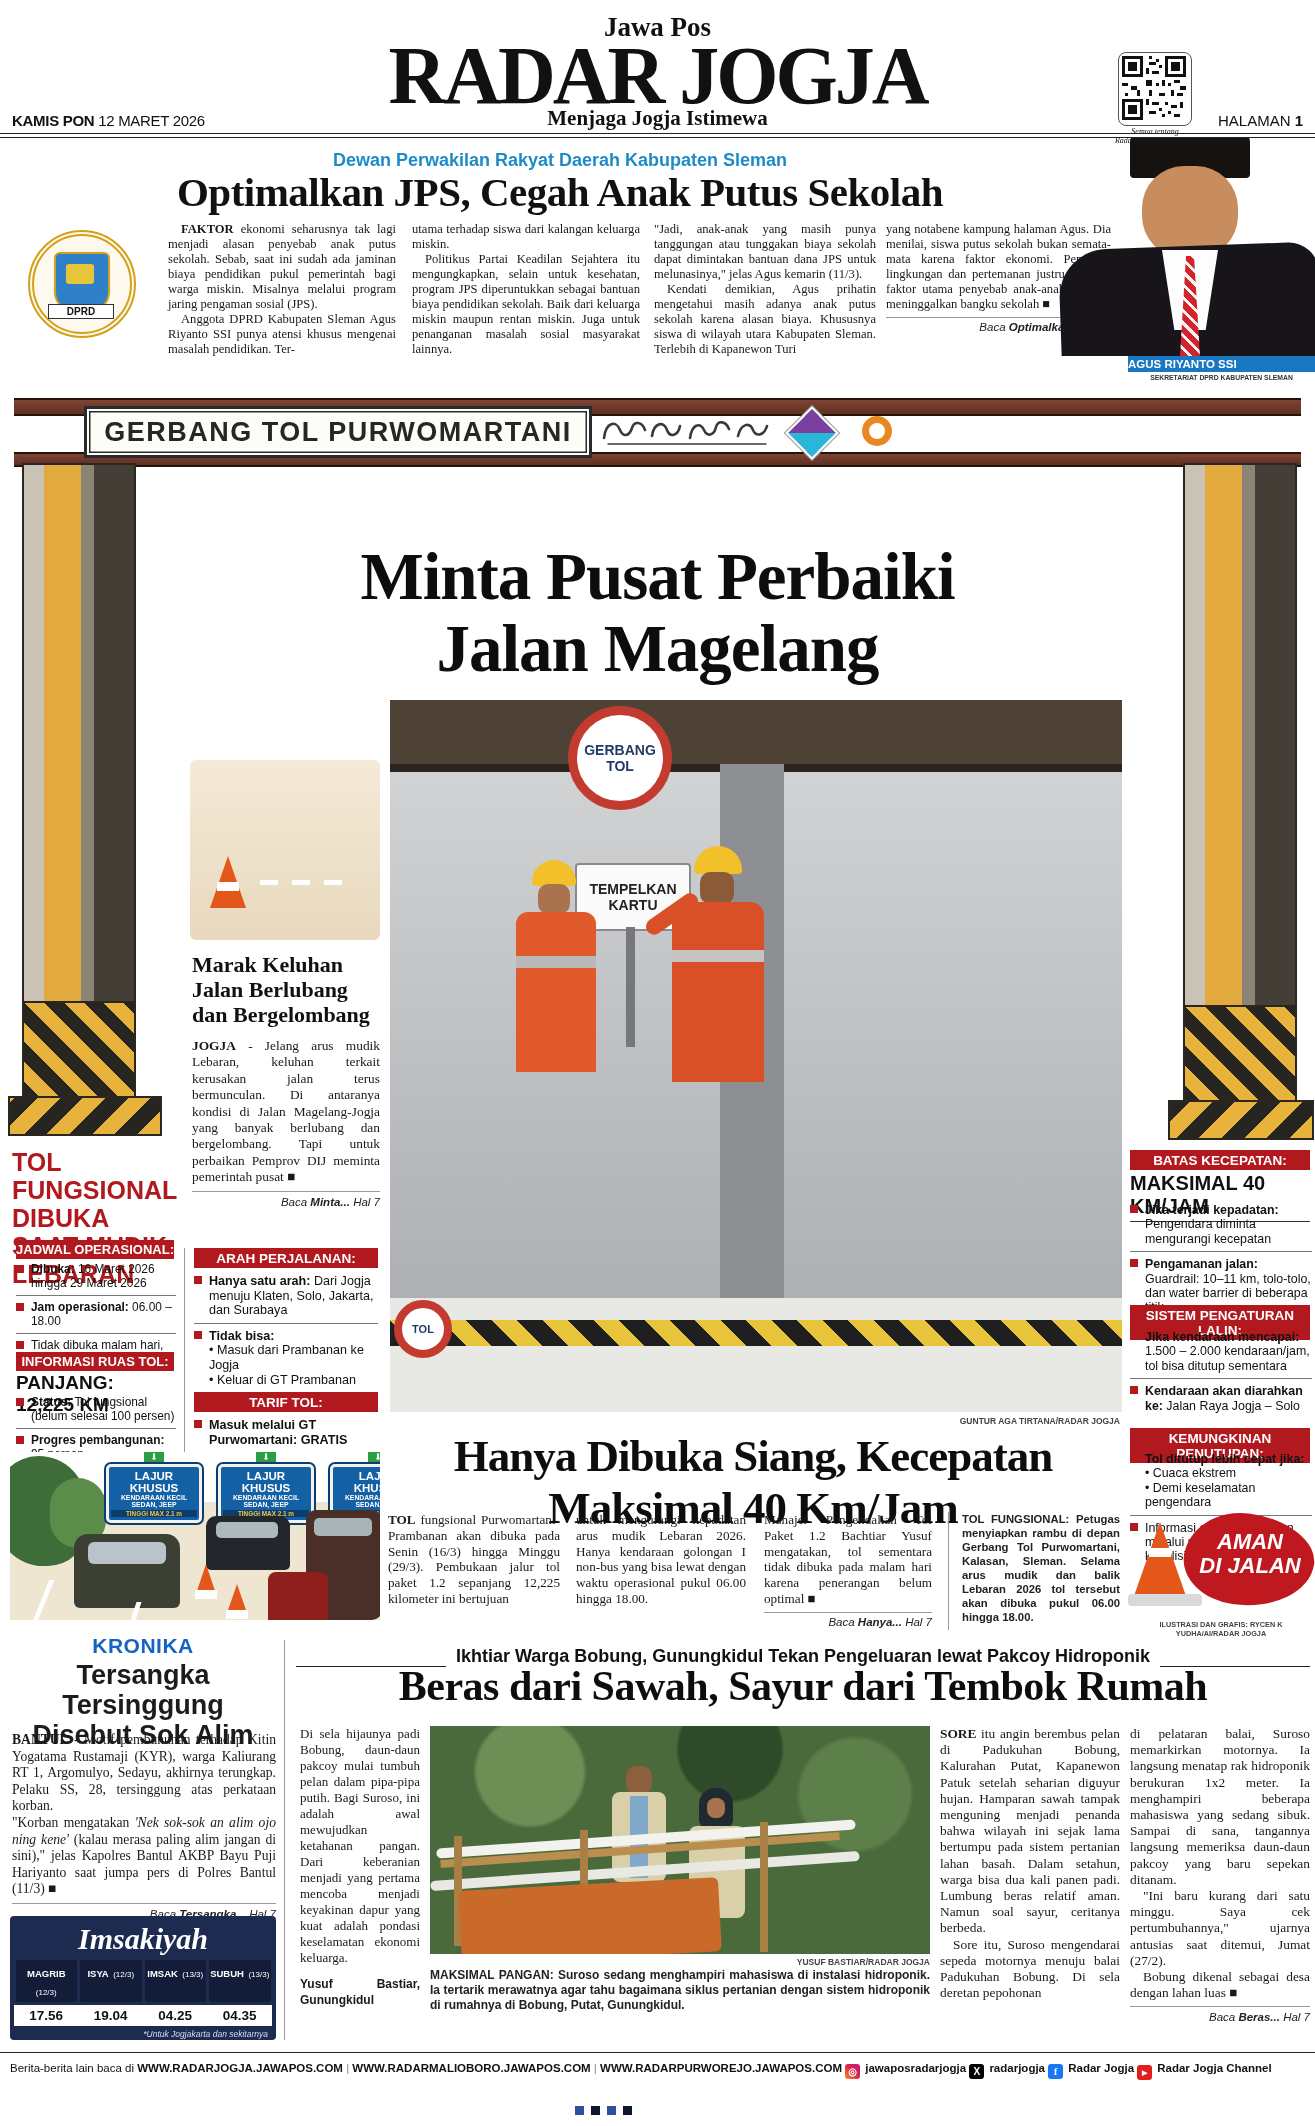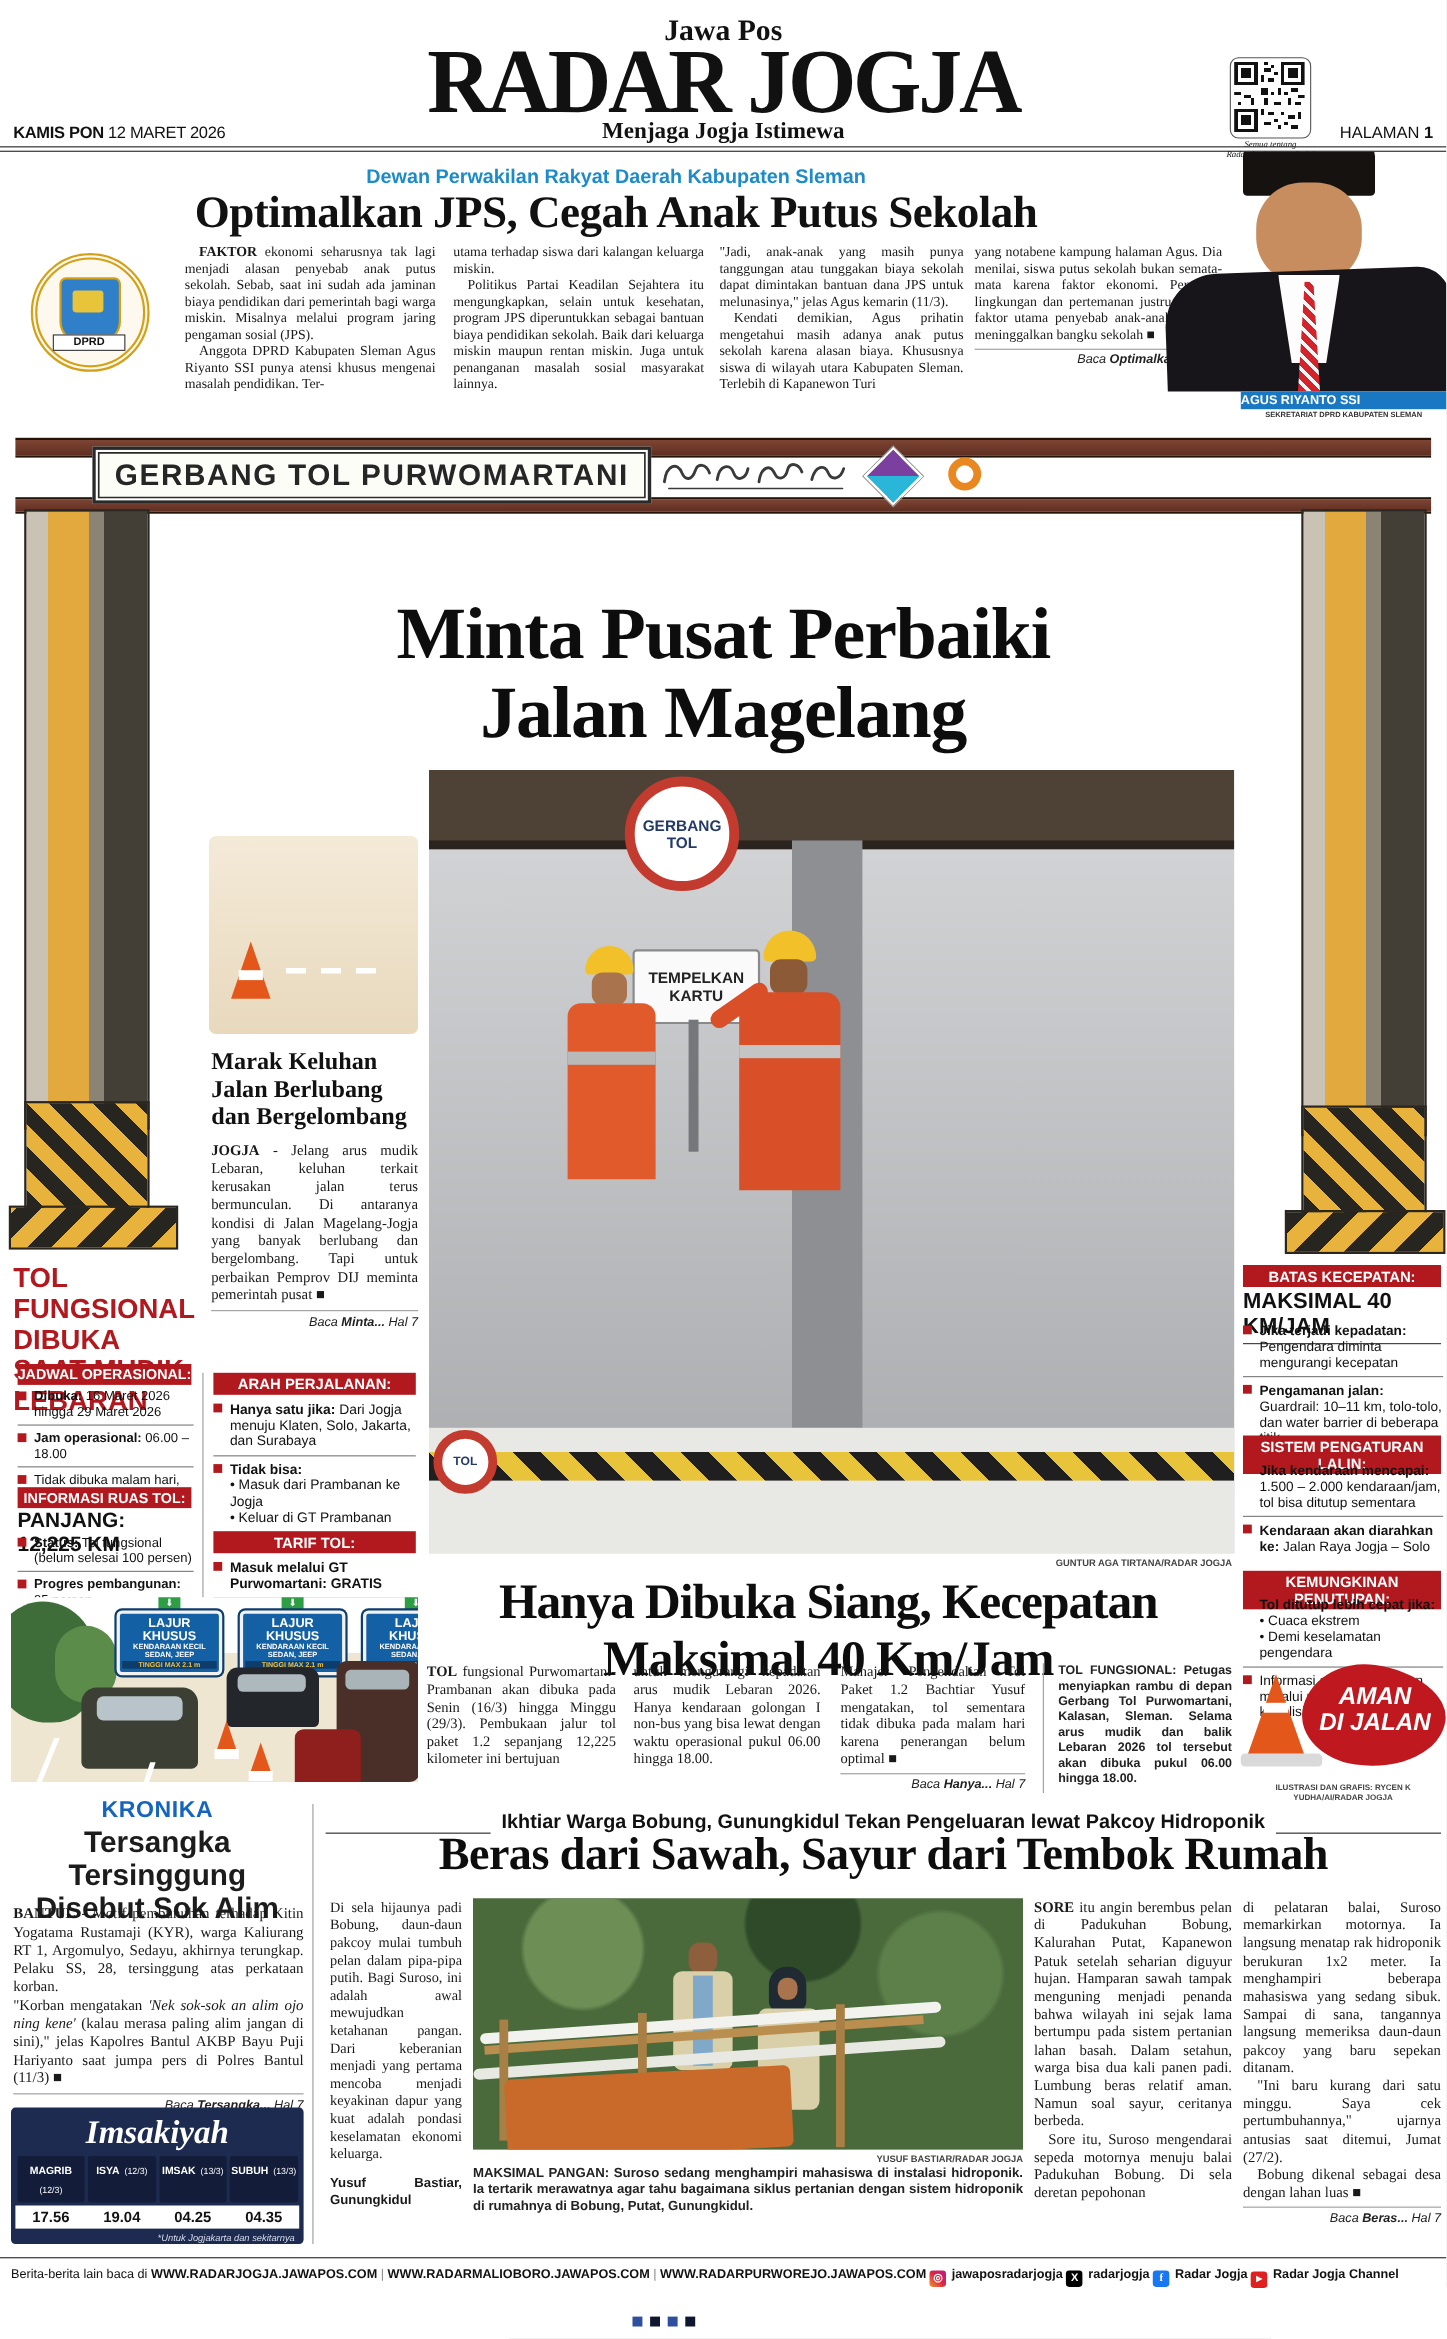--- a/index.html
+++ b/index.html
@@ -102,21 +102,21 @@
   <div class="abs serif b ctr" style="left:60px;top:168px;width:1000px;font-size:41px;letter-spacing:-0.5px">Optimalkan JPS, Cegah Anak Putus Sekolah</div>
 
   <div class="abs" style="left:28px;top:230px;width:104px;height:104px">
     <div class="abs" style="left:0;top:0;width:96px;height:96px;border:6px double #d4a017;border-radius:50%;background:#fdf9ee"></div>
     <div class="abs" style="left:26px;top:22px;width:52px;height:56px;background:#2f7fc9;border:2px solid #d4a017;border-radius:6px 6px 20px 20px"></div>
     <div class="abs" style="left:38px;top:34px;width:28px;height:20px;background:#e8c43a;border-radius:3px"></div>
     <div class="abs ctr b" style="left:20px;top:74px;width:64px;background:#fff;border:1px solid #333;font-size:10px;line-height:13px">DPRD</div>
   </div>
 
   <div class="abs bodytxt just" style="left:168px;top:222px;width:228px">
-    <p class="noind"><span class="b" style="text-indent:13px;display:inline-block">FAKTOR</span><span> ekonomi seharusnya tak lagi menjadi alasan penyebab anak putus sekolah. Sebab, saat ini sudah ada jaminan biaya pendidikan dari pemerintah bagi warga miskin. Misalnya melalui program jaring pengaman sosial (JPS).</span></p>
+    <p class="noind"><span class="b" style="text-indent:13px;display:inline-block">FAKTOR</span><span> ekonomi seharusnya tak lagi menjadi alasan penyebab anak putus sekolah. Sebab, saat ini sudah ada jaminan biaya pendidikan pukul pemerintah bagi warga miskin. Misalnya melalui program jaring pengaman sosial (JPS).</span></p>
     <p>Anggota DPRD Kabupaten Sleman Agus Riyanto SSI punya atensi khusus mengenai masalah pendidikan. Ter-</p>
   </div>
   <div class="abs bodytxt just" style="left:412px;top:222px;width:228px">
     <p class="noind">utama terhadap siswa dari kalangan keluarga miskin.</p>
     <p>Politikus Partai Keadilan Sejahtera itu mengungkapkan, selain untuk kesehatan, program JPS diperuntukkan sebagai bantuan biaya pendidikan sekolah. Baik dari keluarga miskin maupun rentan miskin. Juga untuk penanganan masalah sosial masyarakat lainnya.</p>
   </div>
   <div class="abs bodytxt just" style="left:654px;top:222px;width:222px">
     <p class="noind">"Jadi, anak-anak yang masih punya tanggungan atau tunggakan biaya sekolah dapat dimintakan bantuan dana JPS untuk melunasinya," jelas Agus kemarin (11/3).</p>
     <p>Kendati demikian, Agus prihatin mengetahui masih adanya anak putus sekolah karena alasan biaya. Khususnya siswa di wilayah utara Kabupaten Sleman. Terlebih di Kapanewon Turi</p>
   </div>
@@ -227,21 +227,21 @@
     <div class="sbitem"><span class="sq"></span><span class="b">Status:</span><span> Tol fungsional (belum selesai 100 persen)</span></div>
     <div class="sbrule"></div>
     <div class="sbitem"><span class="sq"></span><span class="b">Progres pembangunan:</span><span> 95 persen</span></div>
     <div class="sbrule"></div>
     <div class="sbitem"><span class="sq"></span><span class="b">Kendaraan yang boleh melintas:</span><span> Kendaraan Golongan I - non bus</span></div>
   </div>
 
   <div class="abs" style="left:184px;top:1248px;width:1px;height:310px;background:#999"></div>
   <div class="abs redbar" style="left:194px;top:1248px;width:184px;font-size:13.5px;padding:2.5px 0">ARAH PERJALANAN:</div>
   <div class="abs" style="left:194px;top:1274px;width:184px">
-    <div class="sbitem" style="font-size:12.6px;line-height:14.6px"><span class="sq"></span><span class="b">Hanya satu jika:</span><span> Dari Jogja menuju Klaten, Solo, Jakarta, dan Surabaya</span></div>
+    <div class="sbitem" style="font-size:12.6px;line-height:14.6px"><span class="sq"></span><span class="b">Hanya satu arah:</span><span> Dari Jogja menuju Klaten, Solo, Jakarta, dan Surabaya</span></div>
     <div class="sbrule"></div>
     <div class="sbitem" style="font-size:12.6px;line-height:14.6px"><span class="sq"></span><span class="b">Tidak bisa:</span>
       <div>• Masuk dari Prambanan ke Jogja</div>
       <div>• Keluar di GT Prambanan</div>
     </div>
   </div>
   <div class="abs redbar" style="left:194px;top:1392px;width:184px;font-size:13.5px;padding:2.5px 0">TARIF TOL:</div>
   <div class="abs" style="left:194px;top:1418px;width:184px">
     <div class="sbitem b" style="font-size:12.6px;line-height:14.6px"><span class="sq"></span><span>Masuk melalui GT Purwomartani:</span><span> GRATIS</span></div>
     <div class="sbrule"></div>

